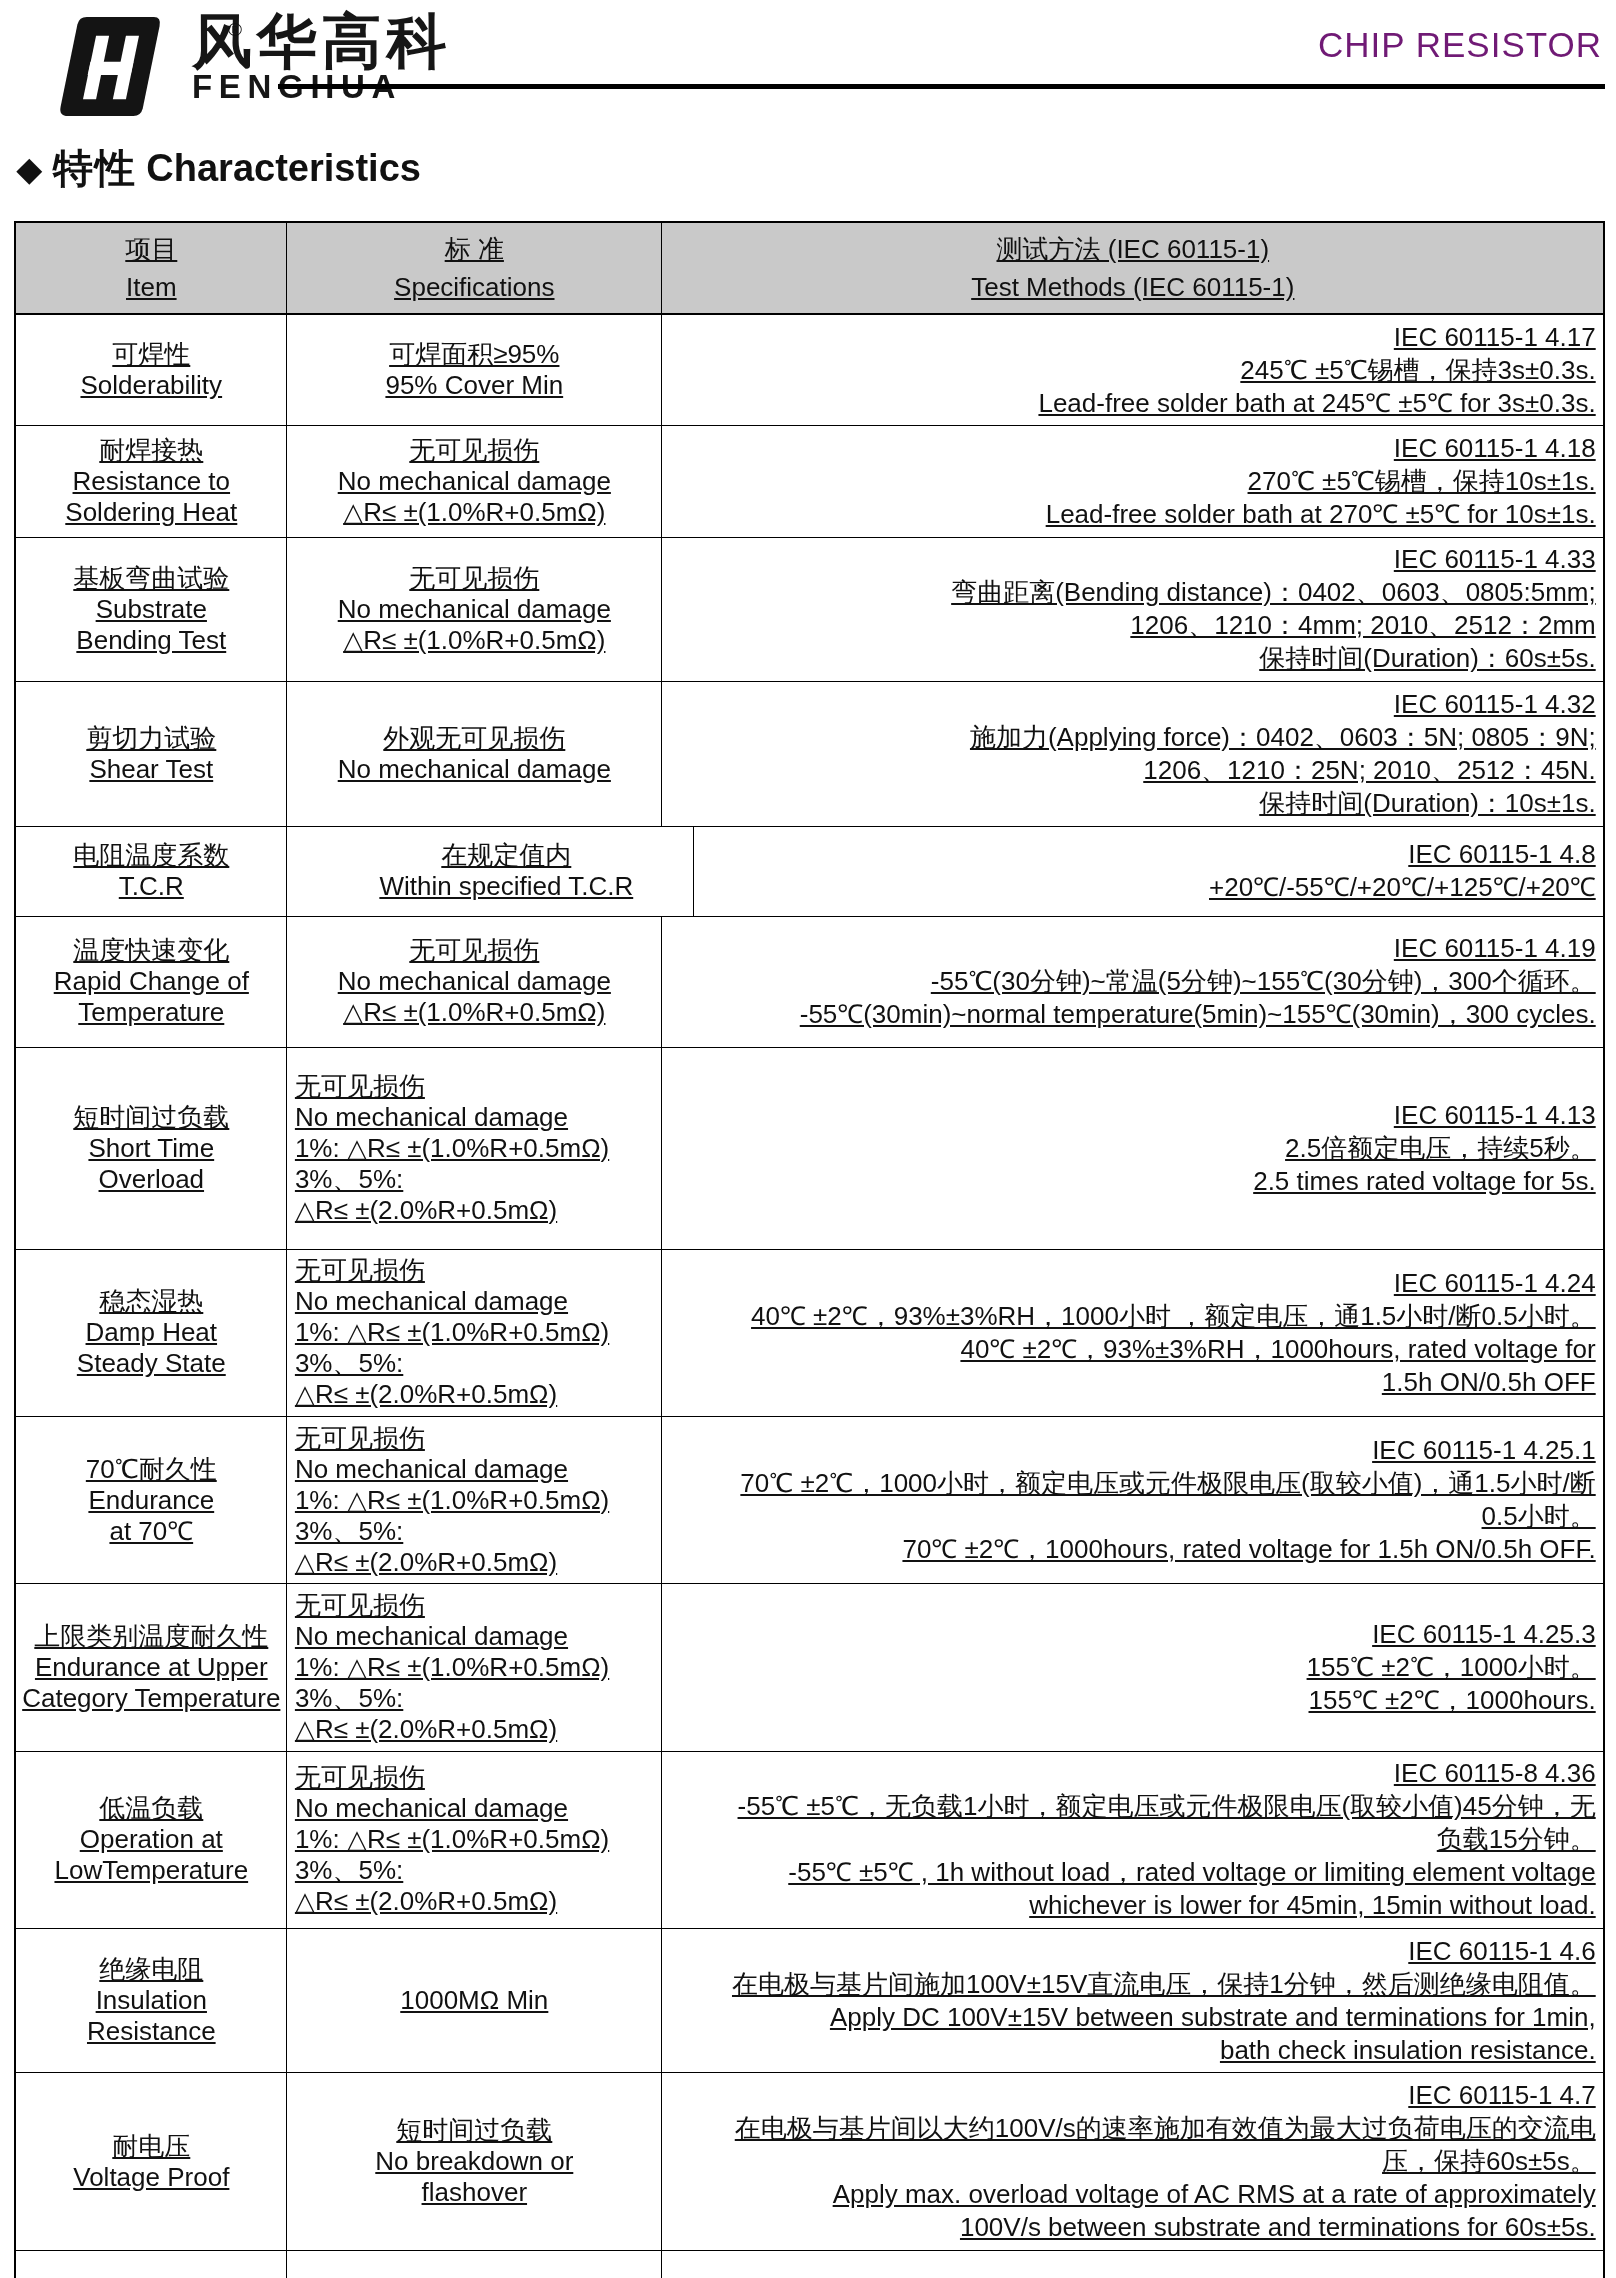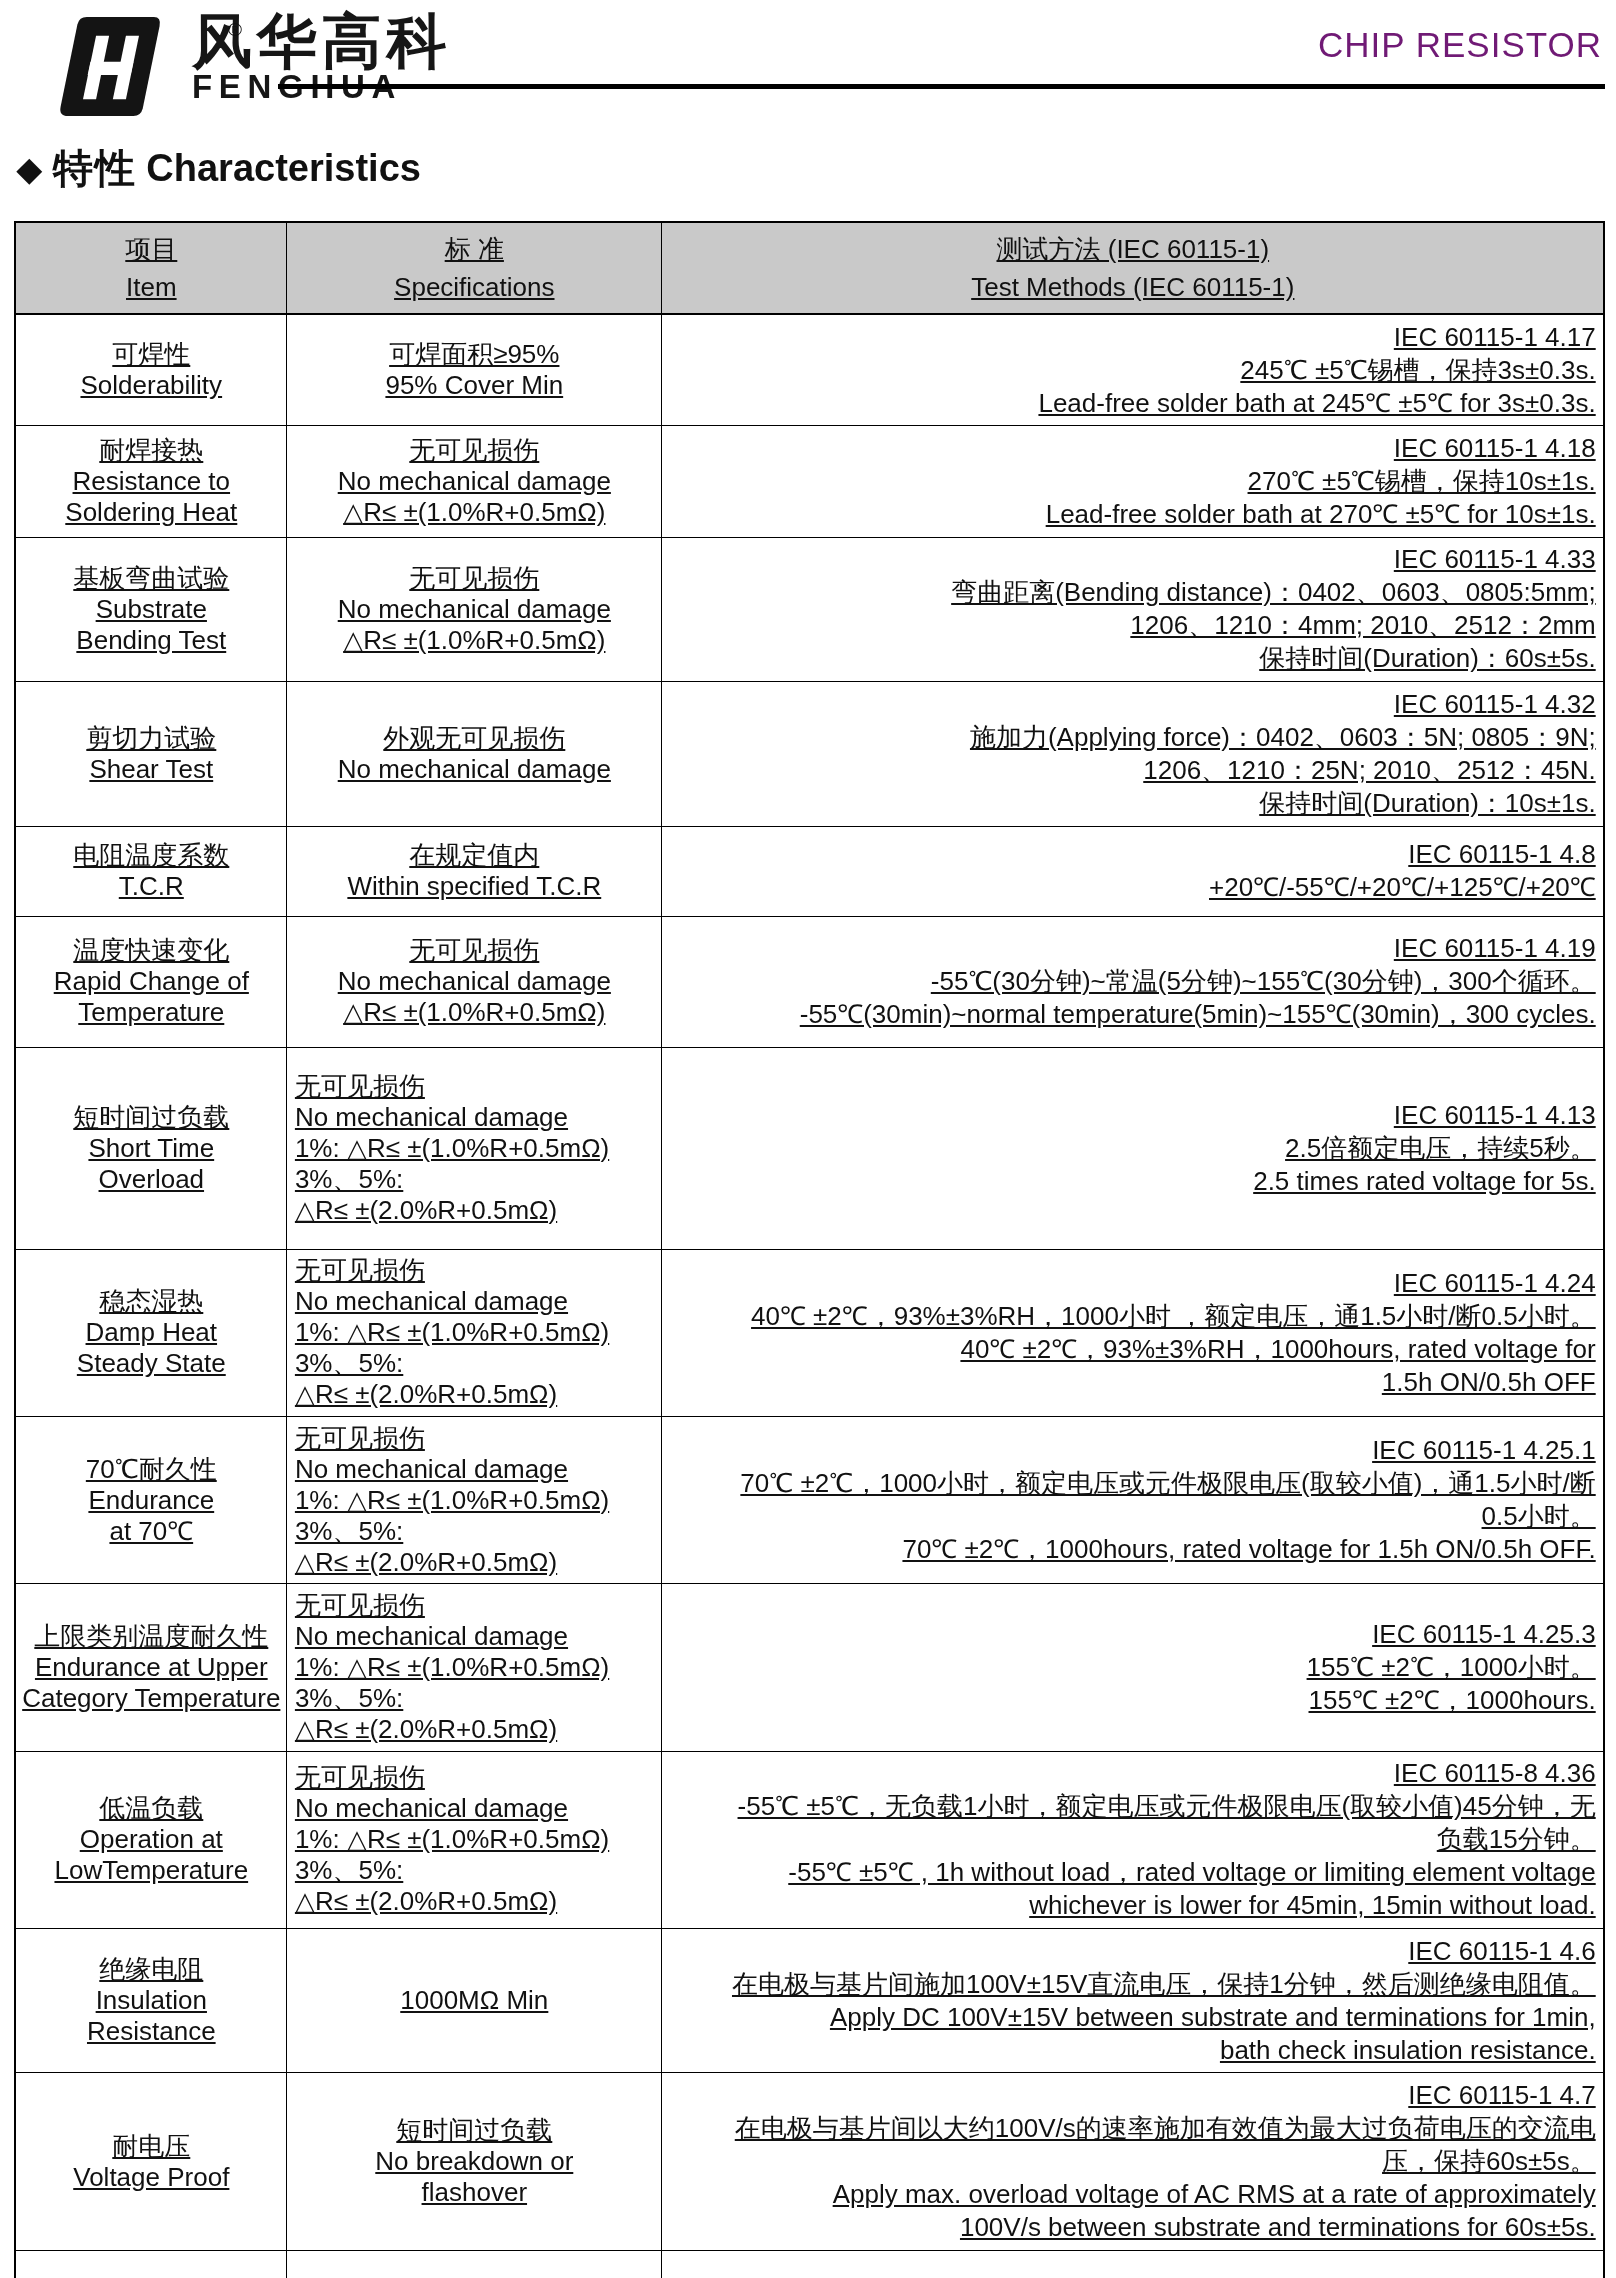--- a/index.html
+++ b/index.html
@@ -54,21 +54,21 @@
   .td.test .line{text-align:left;line-height:33px;}
   .td.spec.left{align-items:flex-start;padding-left:7.6px;}
   .td.spec.left .line{text-align:left;}
   .th{justify-content:center;}
   .th .line{line-height:38px;}
   
   .tbody .tr:nth-child(1){min-height:110px;}
   .tbody .tr:nth-child(2){min-height:108px;}
   .tbody .tr:nth-child(3){min-height:136px;}
   .tbody .tr:nth-child(4){min-height:138px;}
-  .tbody .tr:nth-child(5){min-height:90px;}
+  .tbody .tr:nth-child(5){min-height:90px;gap:32px;}
   .tbody .tr:nth-child(6){min-height:131px;}
   .tbody .tr:nth-child(7){min-height:202px;}
   .tbody .tr:nth-child(8){min-height:155px;}
   .tbody .tr:nth-child(9){min-height:162px;}
   .tbody .tr:nth-child(10){min-height:155px;}
   .tbody .tr:nth-child(11){min-height:153px;}
   .tbody .tr:nth-child(12){min-height:131px;}
   .tbody .tr:nth-child(13){min-height:153px;}
   .tbody .tr:nth-child(14){min-height:126px;}
 </style>

